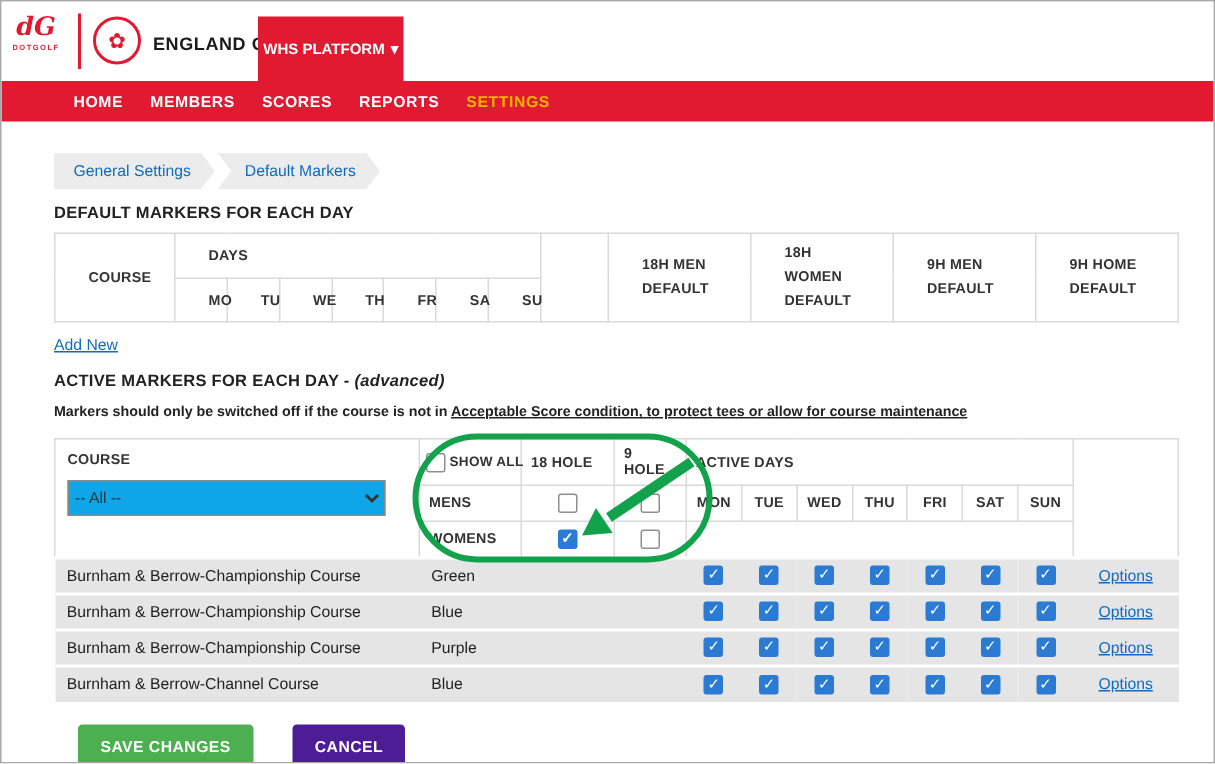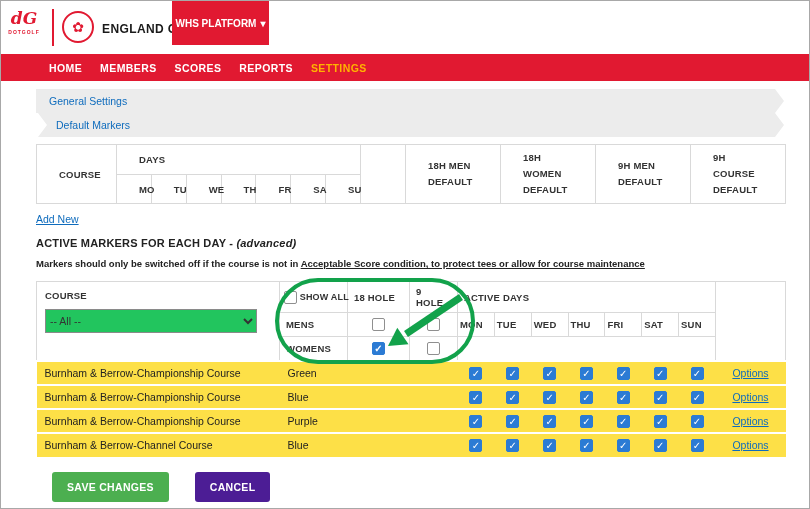--- a/index.html
+++ b/index.html
@@ -7,31 +7,31 @@
   .page { position:relative; width:810px; height:509px; border:1px solid #a8a8a8; background:#fff; overflow:hidden; }
 
   
   .topbar { position:relative; height:53px; background:#fff; }
   .dg-logo { position:absolute; left:6px; top:9px; width:34px; text-align:center; }
   .dg-mark { display:block; font-family:"DejaVu Serif", serif; font-style:italic; font-weight:bold; font-size:17px; color:#e11931; line-height:1; }
   .dg-caption { display:block; margin-top:2px; font-size:5px; font-weight:bold; letter-spacing:1px; color:#e11931; }
   .top-divider { position:absolute; left:51px; top:8px; width:2px; height:37px; background:#e11931; }
   .eg-badge { position:absolute; left:61px; top:10px; width:32px; height:32px; border:2px solid #e11931; border-radius:50%; display:flex; align-items:center; justify-content:center; color:#e11931; font-size:14px; }
   .eg-name { position:absolute; left:101px; top:21px; font-weight:bold; font-size:12px; letter-spacing:0.4px; color:#1a1a1a; }
-  .whs-tab { position:absolute; left:171px; top:0; height:44px; width:97px; background:#e11931; color:#fff; font-weight:bold; font-size:10px; display:flex; align-items:center; justify-content:center; gap:4px; cursor:pointer; }
+  .whs-tab { position:absolute; left:171px; top:10px; height:44px; width:97px; background:#e11931; color:#fff; font-weight:bold; font-size:10px; display:flex; align-items:center; justify-content:center; gap:4px; cursor:pointer; }
 
   
   .nav { height:27px; background:#e11931; display:flex; align-items:center; padding-left:48px; gap:18px; }
   .nav-item { color:#fff; font-weight:bold; font-size:10.5px; letter-spacing:0.4px; cursor:pointer; }
   .nav-item.active { color:#ffb300; }
 
   .content { padding:0 25px 0 35px; }
 
   
-  .breadcrumb { margin-top:8px; display:flex;flex-direction:column; }
+  .breadcrumb { margin-top:21px; display:flex; }
   .crumb { background:#ececec; color:#0f6cbd; font-size:10.5px; padding:6px 16px 6px 13px; cursor:pointer; white-space:nowrap; }
   .crumb.first { clip-path:polygon(0 0, calc(100% - 9px) 0, 100% 50%, calc(100% - 9px) 100%, 0 100%); }
   .crumb.next { margin-left:2px; padding-left:18px; clip-path:polygon(0 0, calc(100% - 9px) 0, 100% 50%, calc(100% - 9px) 100%, 0 100%, 9px 50%); }
 
   .section-title { margin-top:10px; font-size:11px; font-weight:bold; color:#222; letter-spacing:0.2px; }
   .section-title.s2 { }
   .section-title .adv { font-style:italic; }
 
   table { border-collapse:collapse; table-layout:fixed; }
   th, td { border:1px solid #d9d9d9; font-size:9.5px; color:#333; }
@@ -51,33 +51,33 @@
   .warning .u { text-decoration:underline; }
 
   
   .t2-wrap { position:relative; margin-top:12px; width:750px; }
   .t2 { width:750px; background:#fff; }
   .t2 th { padding:4px 6px; letter-spacing:0.2px; }
   .t2 .hrow1 th { height:27px; }
   .t2 .hrow2 th, .t2 .hrow3 th { height:24px; }
   .t2 .c-coursehead { width:243px; vertical-align:top; padding:8px; }
   .t2 .chead-label { font-weight:bold; }
-  .t2 select { margin-top:8px; width:212px; height:24px; font-size:10.5px; color:#333; border:1px solid #8a8a8a; background:#22c55e; }
+  .t2 select { margin-top:8px; width:212px; height:24px; font-size:10.5px; color:#333; border:1px solid #8a8a8a; background:#0ea5e9; }
   .t2 .c-label { width:68px; font-size:9px; padding-left:4px; white-space:nowrap; }
   .t2 .c-18 { width:62px;margin-left:17px; }
   .t2 .c-9 { width:48px; }
-  .t2 .c-dayh { width:37px; text-align:left; padding:4px 2px; }
+  .t2 .c-dayh { width:37px; text-align:center; padding:4px 2px; }
   .t2 .c-opthead { width:70px; }
   .t2 .c-rowlabel { padding-left:6px; }
   .t2 .cb-cell { text-align:center; padding:4px 2px; }
 
   .cb { display:inline-block; width:13px; height:13px; border:1px solid #8f8f8f; border-radius:2px; background:#fff; vertical-align:middle; text-align:center; line-height:12px; font-size:10px; color:#fff; cursor:pointer; }
   .cb.checked { background:#2b7bd4; border-color:#2b7bd4; }
 
-  .t2 .data-row td { background:#fde047; border:none; border-top:2px solid #fff; height:24px; padding:3px 8px; font-size:10.5px; color:#222; }
+  .t2 .data-row td { background:#e5e5e5; border:none; border-top:2px solid #fff; height:24px; padding:3px 8px; font-size:10.5px; color:#222; }
   .t2 .data-row .c-daycell { text-align:center; padding:3px 2px; }
   .t2 .data-row .c-opt { text-align:center; }
 
   
   .annot-oval { position:absolute; left:239px; top:-3px; width:200px; height:86px; border:4px solid #12a24b; border-radius:43px; pointer-events:none; z-index:6; }
   .annot-arrow { position:absolute; left:330px; top:6px; pointer-events:none; z-index:7; }
 
   
   .actions { margin-top:15px; display:flex; gap:10px; }
   .btn { border:none; border-radius:3px; color:#fff; font-weight:bold; font-size:10.5px; letter-spacing:0.3px; padding:9px 15px; cursor:pointer; font-family:"Liberation Sans", sans-serif;margin-left:16px; }
@@ -115,41 +115,42 @@
 
   <div class="content">
 
     
     <div class="breadcrumb">
       <span class="crumb first">General Settings</span>
       <span class="crumb next">Default Markers</span>
     </div>
 
     
+    <div class="section-title">DEFAULT MARKERS FOR EACH DAY</div>
 
     <table class="t1">
       <tbody>
         <tr>
           <th class="c-course" rowspan="2">COURSE</th>
           <th class="c-days" colspan="7">DAYS</th>
           <th class="c-spacer" rowspan="2"></th>
           <th class="c-def" rowspan="2">
             <div>18H MEN</div>
             <div>DEFAULT</div>
           </th>
           <th class="c-def" rowspan="2">
             <div>18H WOMEN</div>
             <div>DEFAULT</div>
           </th>
           <th class="c-def" rowspan="2">
             <div>9H MEN</div>
             <div>DEFAULT</div>
           </th>
           <th class="c-def" rowspan="2">
-            <div>9H COURSE</div>
+            <div>9H HOME</div>
             <div>DEFAULT</div>
           </th>
         </tr>
         <tr>
           <th class="c-day">MO</th>
           <th class="c-day">TU</th>
           <th class="c-day">WE</th>
           <th class="c-day">TH</th>
           <th class="c-day">FR</th>
           <th class="c-day">SA</th>

